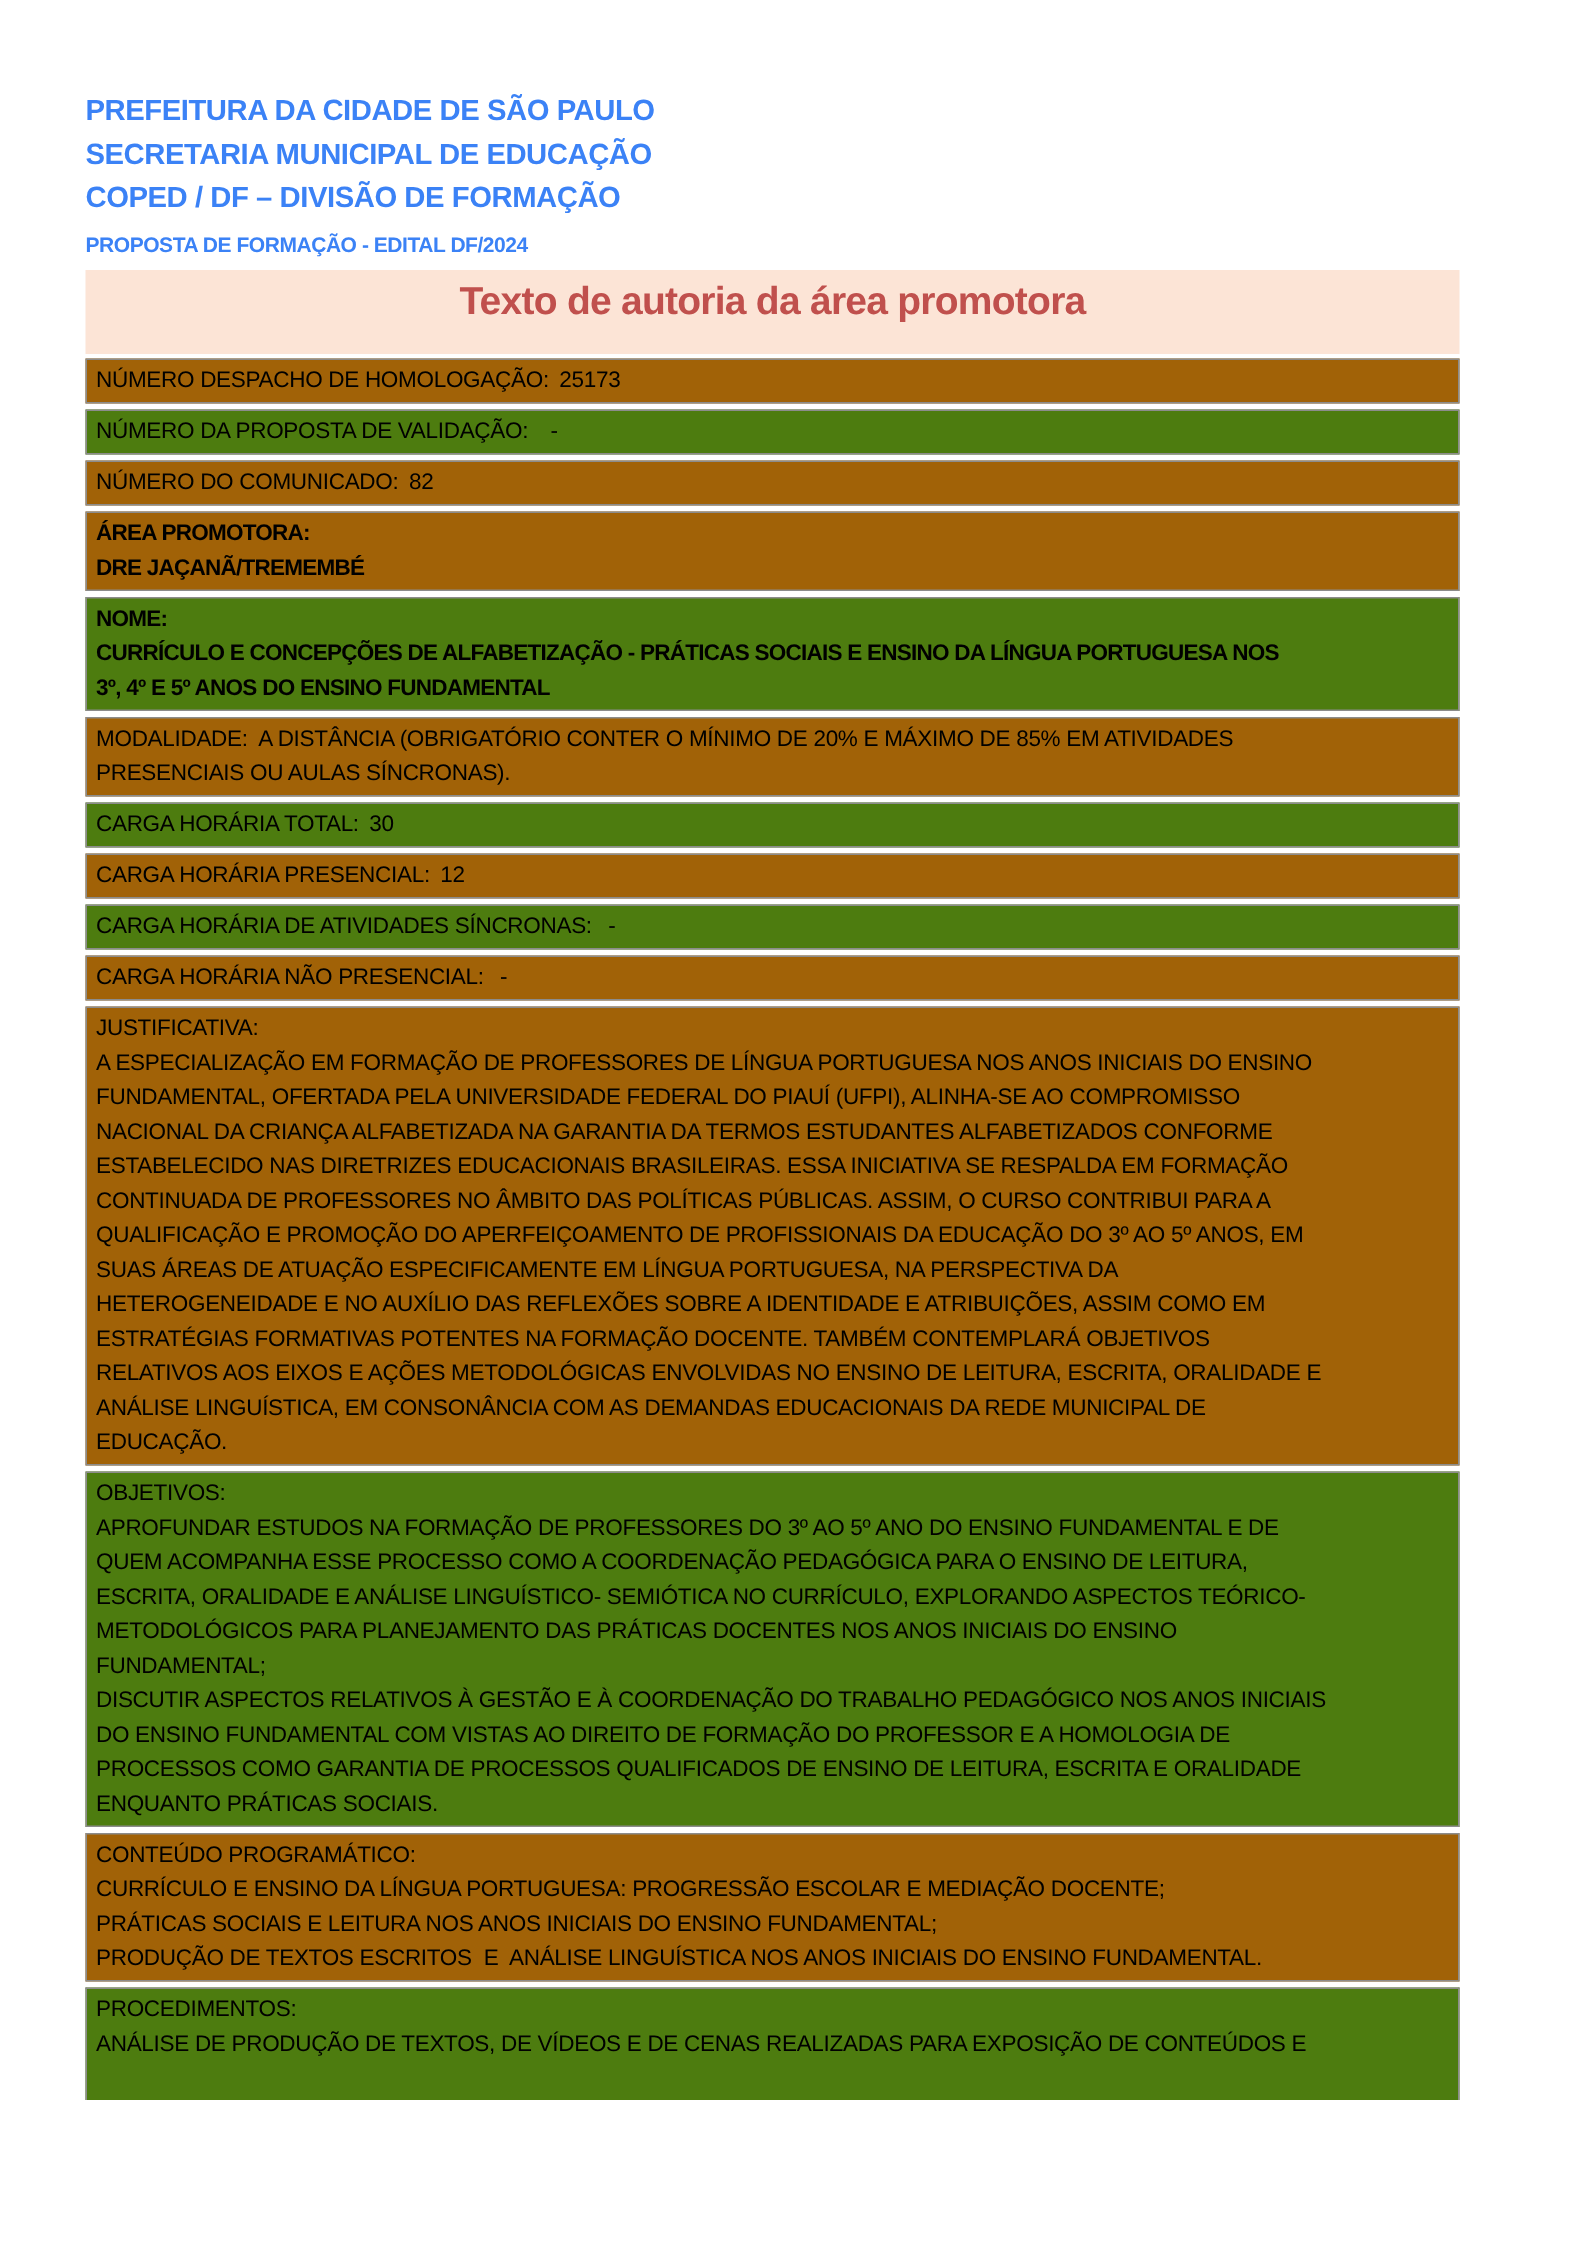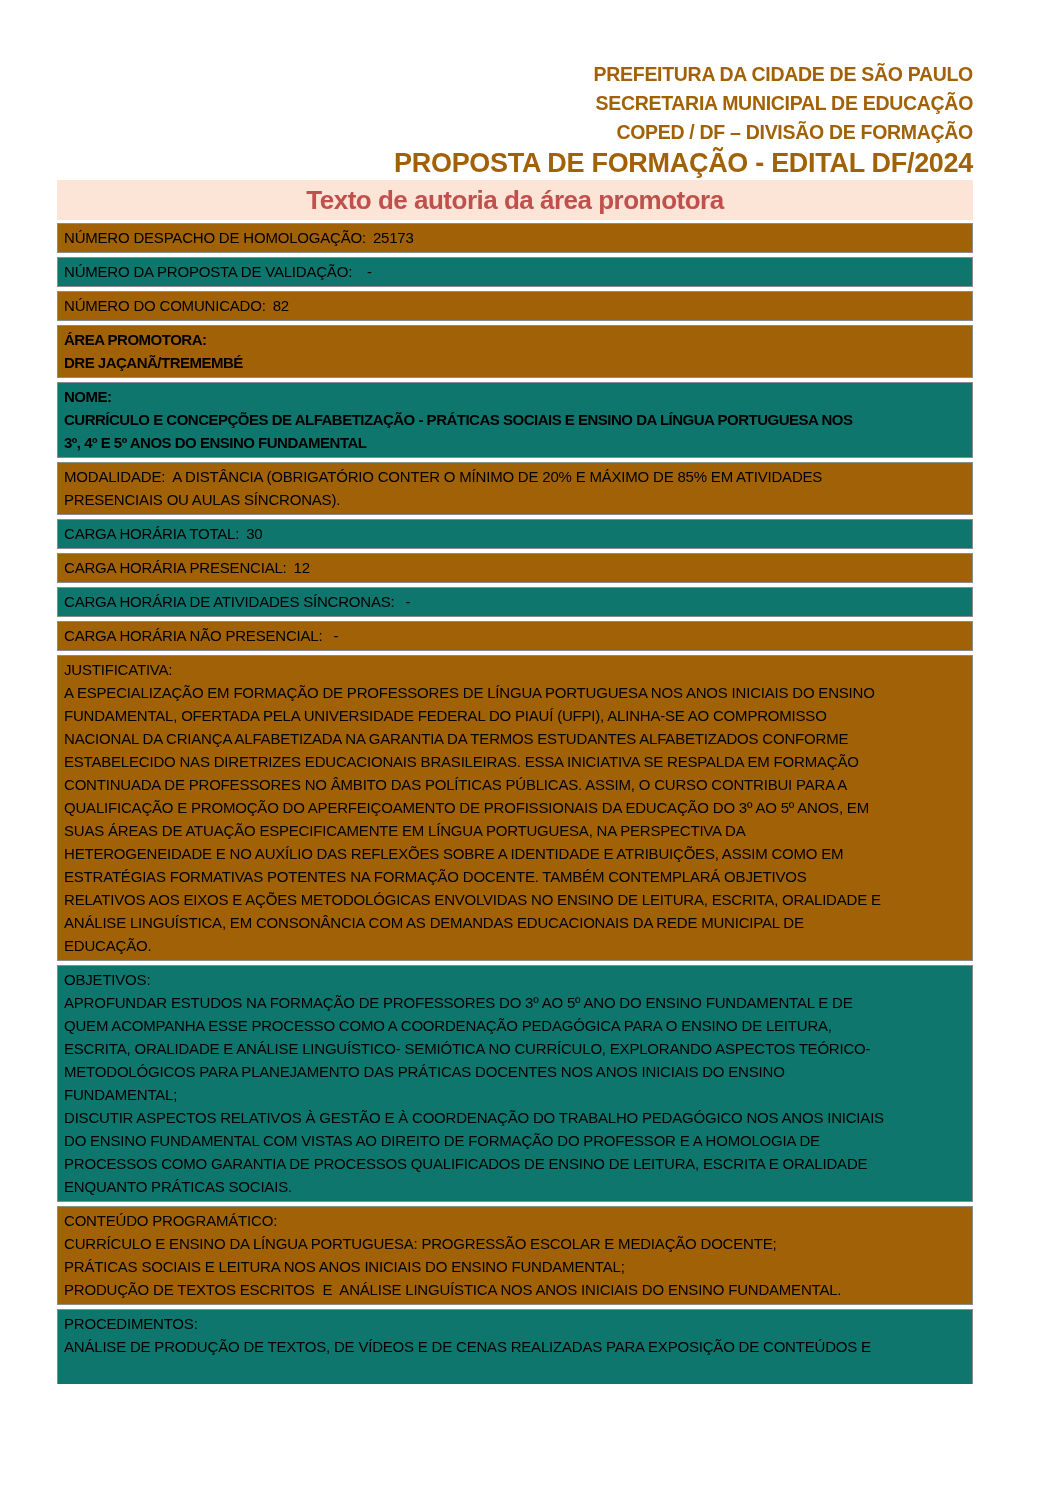--- a/index.html
+++ b/index.html
@@ -14,43 +14,43 @@
     overflow: hidden;
     position: relative;
     color: #000;
   }
   .page {
     padding-top: 60px;
   }
   .header {
     width: 916px;
     margin-left: 57px;
-    text-align: right;
+    text-align: left;
     font-weight: bold;
-    color: #a16207;
+    color: #3b82f6;
   }
   .h-line {
     font-size: 19.5px;
     line-height: 29px;
     letter-spacing: -0.3px;
     white-space: nowrap;
   }
   .h-line-main {
-    font-size: 27px;
+    font-size: 14px;
     line-height: 32px;
     letter-spacing: -0.3px;
     white-space: nowrap;
   }
   .banner {
     box-sizing: border-box;
     width: 916px;
     margin-left: 57px;
     margin-top: 1px;
     margin-bottom: 3px;
-    height: 40px;
+    height: 56px;
     background: #fce4d6;
     color: #c0504d;
     font-size: 26px;
     font-weight: bold;
     line-height: 40px;
     text-align: center;
     letter-spacing: -0.5px;
     white-space: nowrap;
   }
   .rows {
@@ -61,21 +61,21 @@
     box-sizing: border-box;
     width: 916px;
     border: 1.5px solid #8c8c8c;
     padding: 2px 6px 3px 6px;
     margin-bottom: 4px;
     font-size: 15px;
     line-height: 23px;
     letter-spacing: -0.2px;
     background: #a16207;
   }
-  .row.peach { background: #0f766e; }
+  .row.peach { background: #4d7c0f; }
   .row.bold  { font-weight: bold; letter-spacing: -0.5px; }
   .row.cut   { border-bottom: none; padding-bottom: 26px; margin-bottom: 0; }
   .value { margin-left: 7px; white-space: pre-wrap; }
   .label { white-space: pre-wrap; }
   .body-text { white-space: pre-wrap; }
 </style>
 </head>
 <body>
 
 <div class="page">

